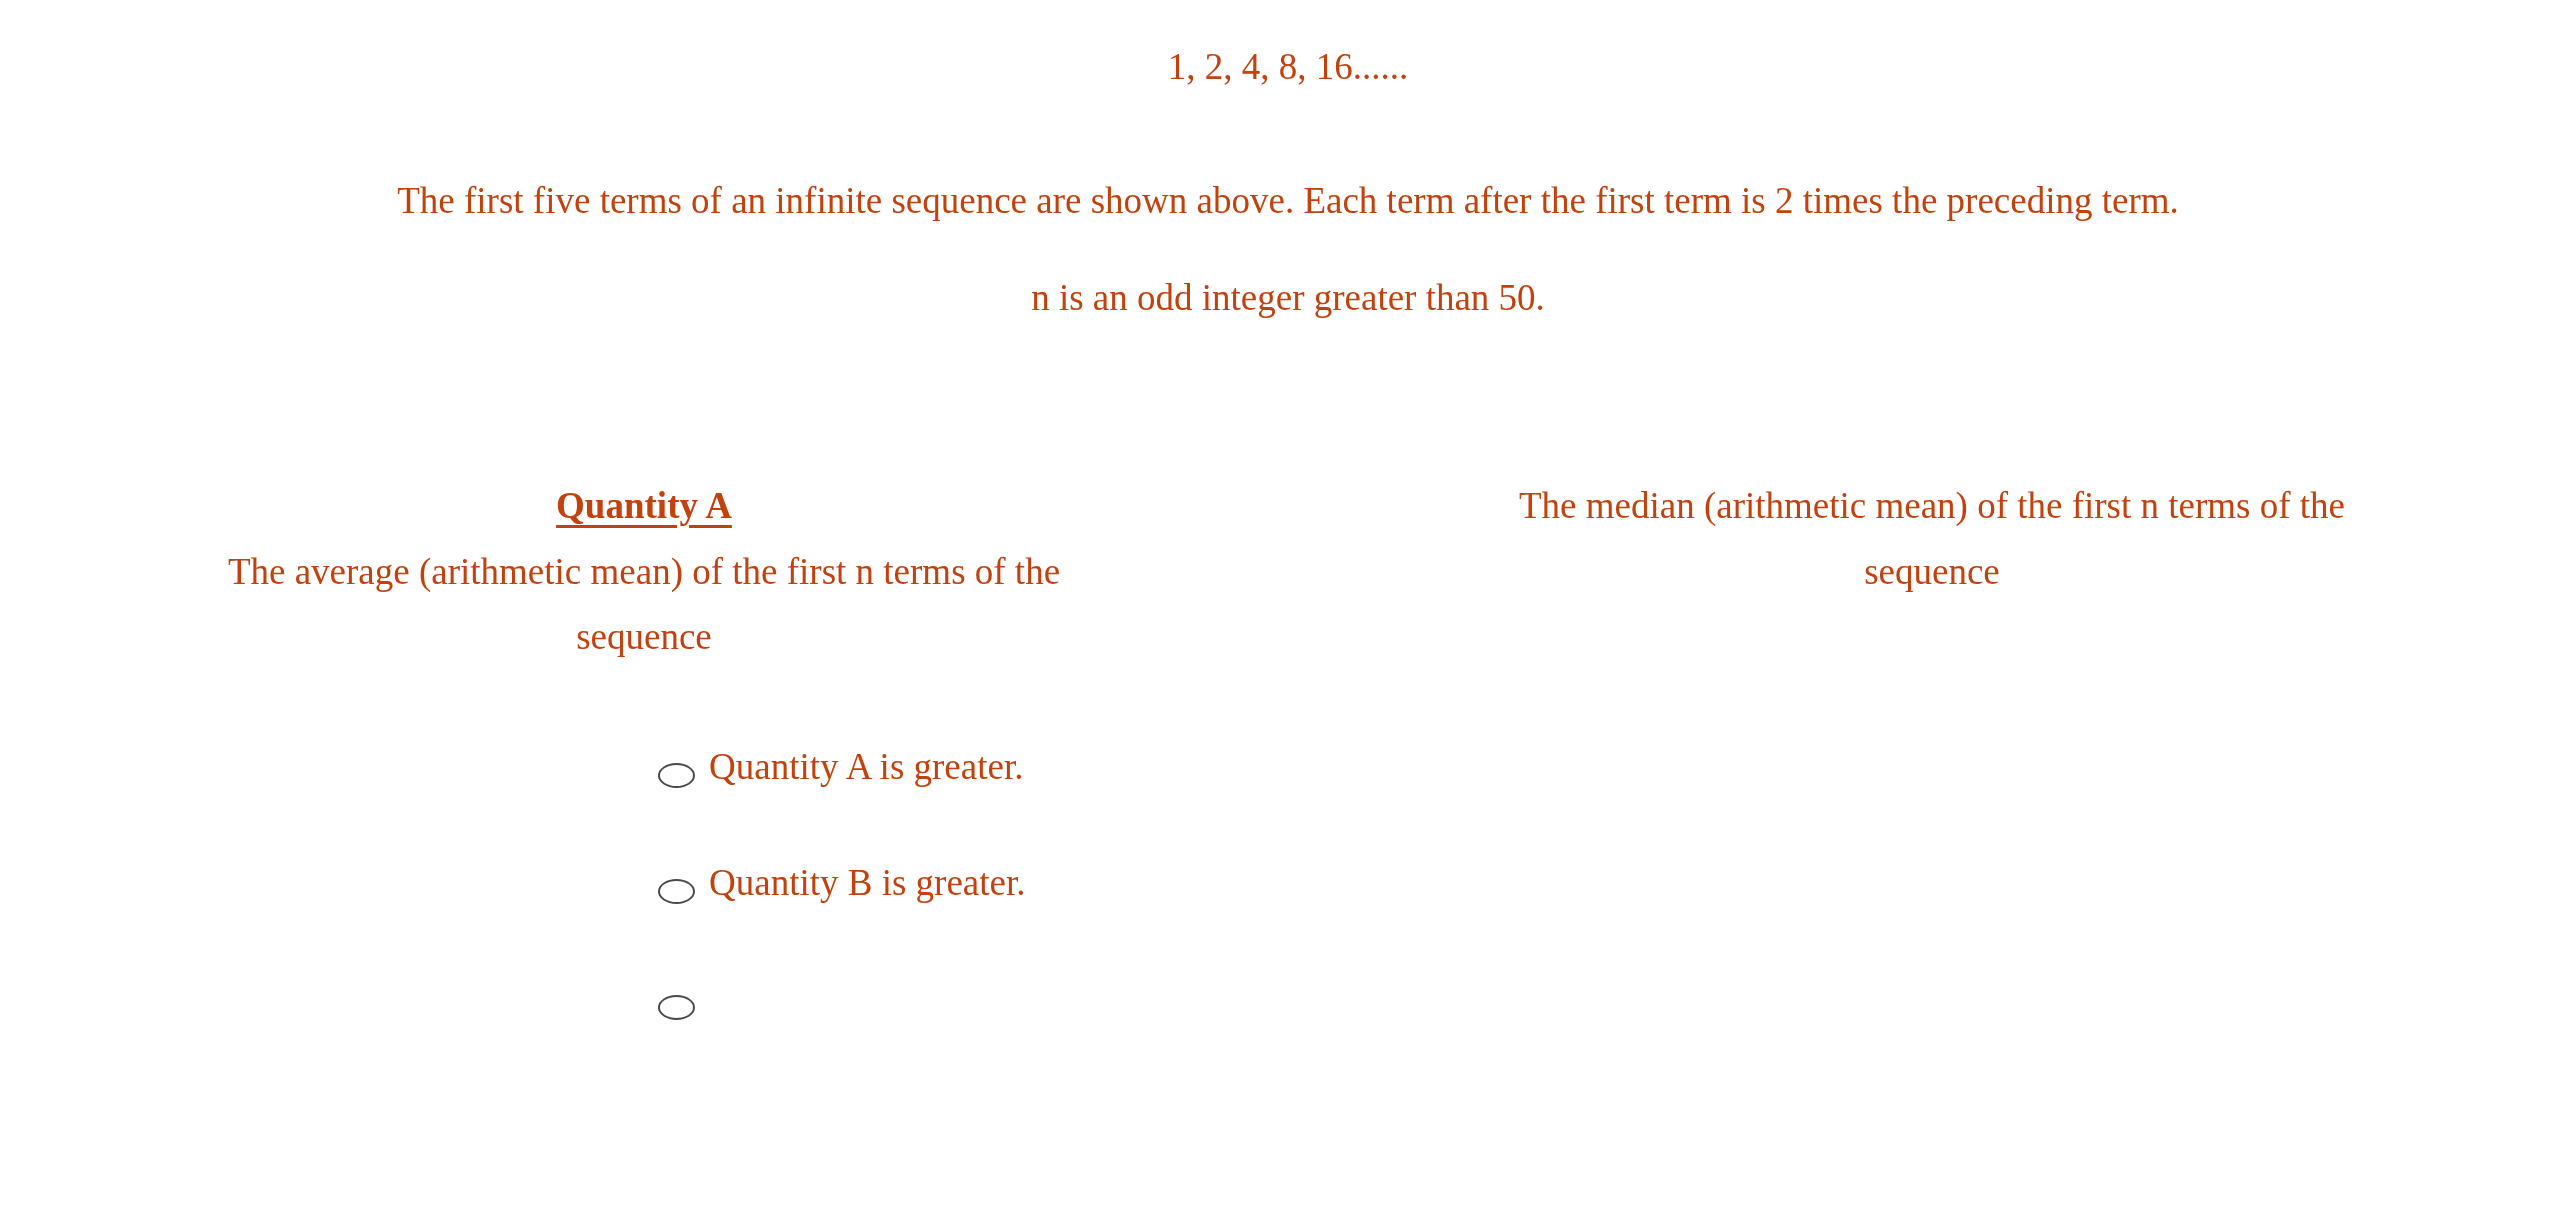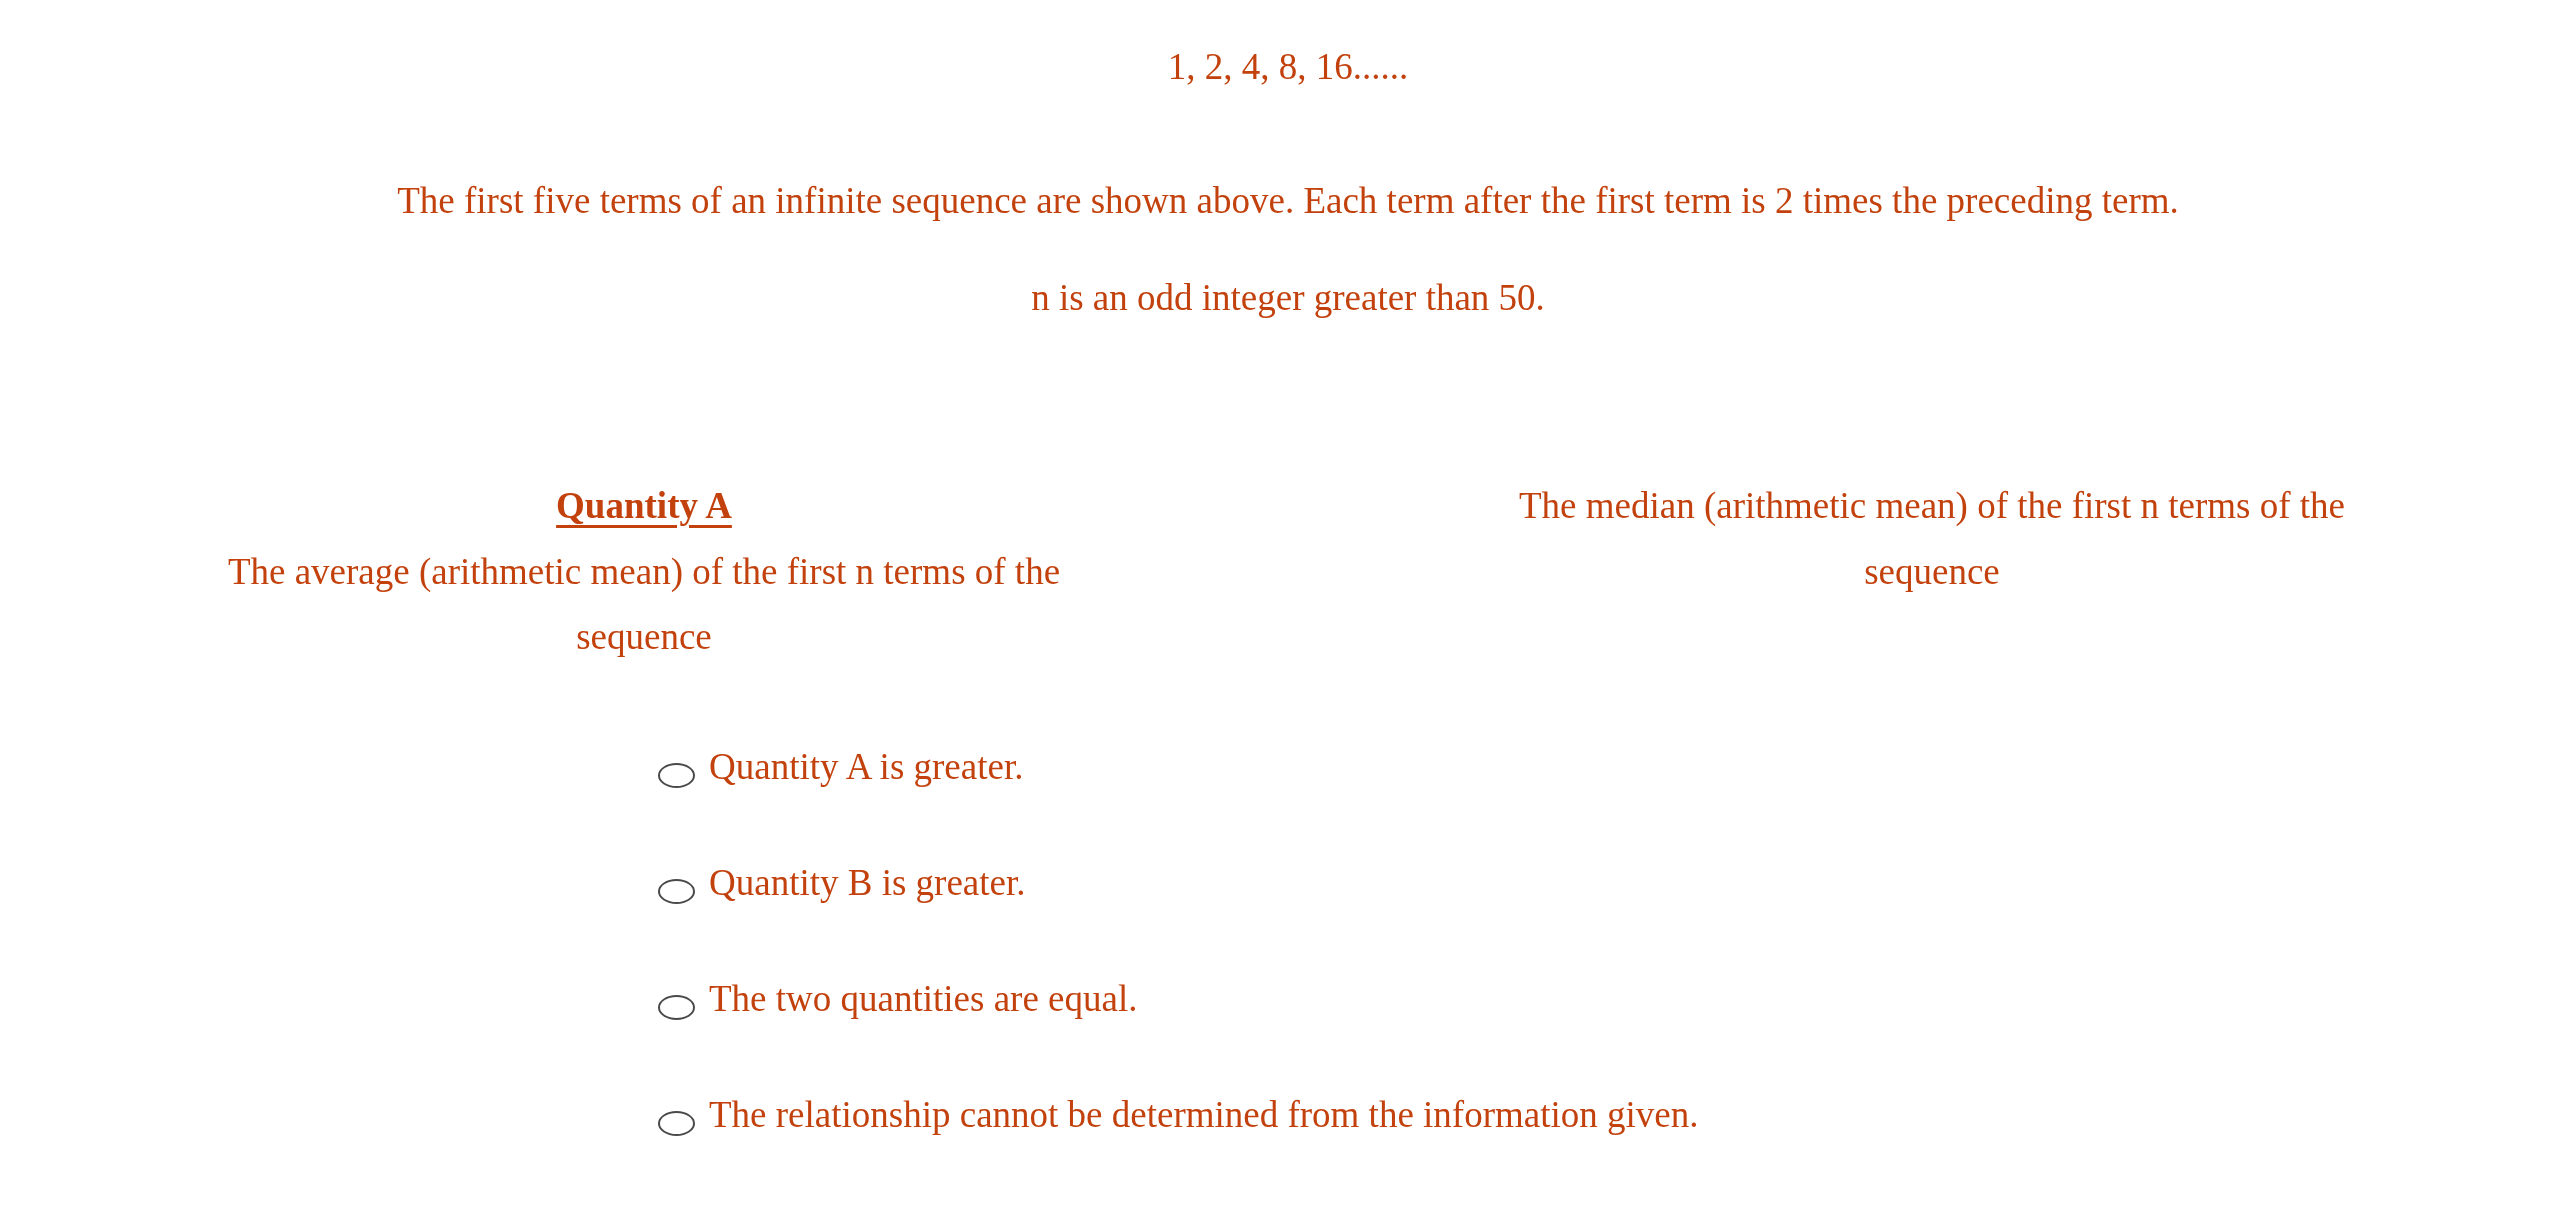--- a/index.html
+++ b/index.html
@@ -107,22 +107,17 @@
     <div class="option-row">
       <span class="radio"></span>
       <span class="option-label">Quantity A is greater.</span>
     </div>
     <div class="option-row">
       <span class="radio"></span>
       <span class="option-label">Quantity B is greater.</span>
     </div>
     <div class="option-row">
       <span class="radio"></span>
-      <span class="option-label">The two quantities are equal.</span>
-    </div>
-    <div class="option-row">
-      <span class="radio"></span>
-      <span class="option-label">The relationship cannot be determined from the information given.</span>
     </div>
   </div>
 
 </div>
 
 
 </body></html>

